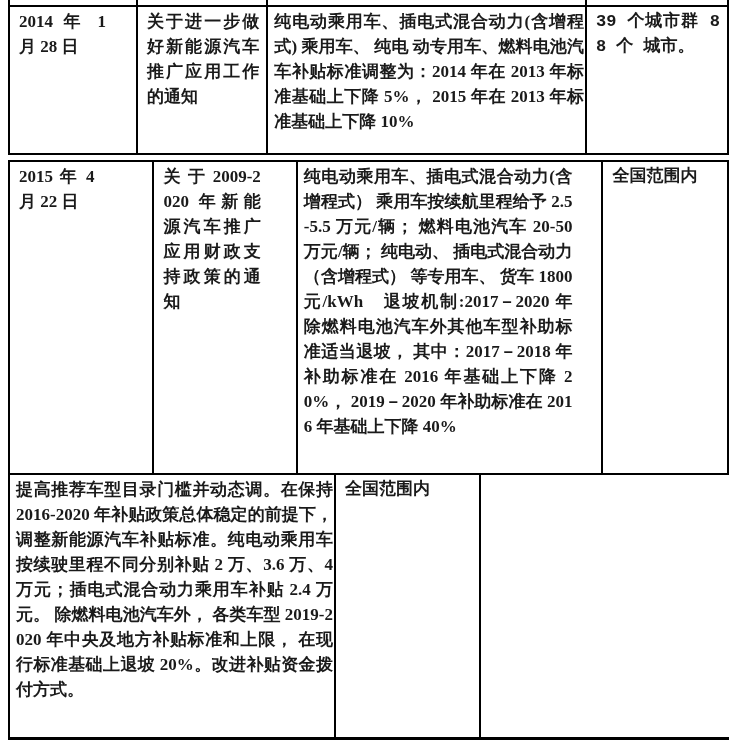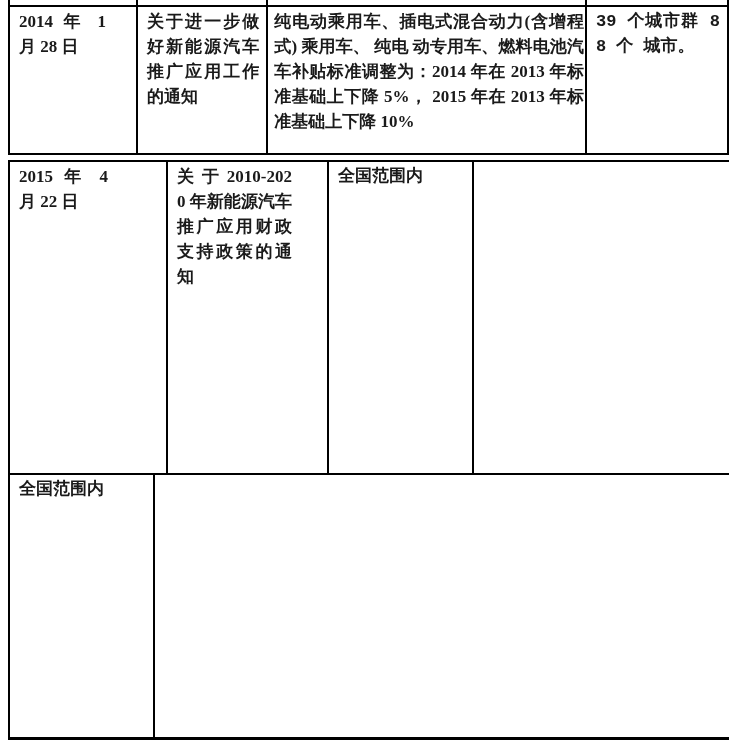--- a/index.html
+++ b/index.html
@@ -67,22 +67,24 @@
         <div class="cell c-content">纯电动乘用车、插电式混合动力(含增程式) 乘用车、 纯电 动专用车、燃料电池汽车补贴标准调整为：2014 年在 2013 年标准基础上下降 5%， 2015 年在 2013 年标准基础上下降 10%</div>
         <div class="cell c-scope">39 个城市群 88 个 城市。</div>
       </div>
     </div>
 
     <div class="seg-gap"></div>
 
     <div class="seg2">
       <div class="row row-2">
         <div class="cell c-date">2015 年 4 月 22 日</div>
-        <div class="cell c-title">关 于 2010-2020 年新能源汽车推广应用财政支持政策的通知</div>
+        <div class="cell c-title">关 于 2009-2020 年新能源汽车推广应用财政支持政策的通知</div>
+        <div class="cell c-content">纯电动乘用车、插电式混合动力(含增程式） 乘用车按续航里程给予 2.5-5.5 万元/辆； 燃料电池汽车 20-50 万元/辆； 纯电动、 插电式混合动力 （含增程式） 等专用车、 货车 1800 元/kWh　退坡机制:2017－2020 年除燃料电池汽车外其他车型补助标准适当退坡， 其中：2017－2018 年补助标准在 2016 年基础上下降 20%， 2019－2020 年补助标准在 2016 年基础上下降 40%</div>
         <div class="cell c-scope">全国范围内</div>
       </div>
       <div class="row row-3">
+        <div class="cell c-content">提高推荐车型目录门槛并动态调。在保持 2016-2020 年补贴政策总体稳定的前提下， 调整新能源汽车补贴标准。纯电动乘用车按续驶里程不同分别补贴 2 万、3.6 万、4 万元；插电式混合动力乘用车补贴 2.4 万元。 除燃料电池汽车外， 各类车型 2019-2020 年中央及地方补贴标准和上限， 在现行标准基础上退坡 20%。改进补贴资金拨付方式。</div>
         <div class="cell c-scope">全国范围内</div>
       </div>
     </div>
 
   </div>
 </div>
 
 </body></html>

